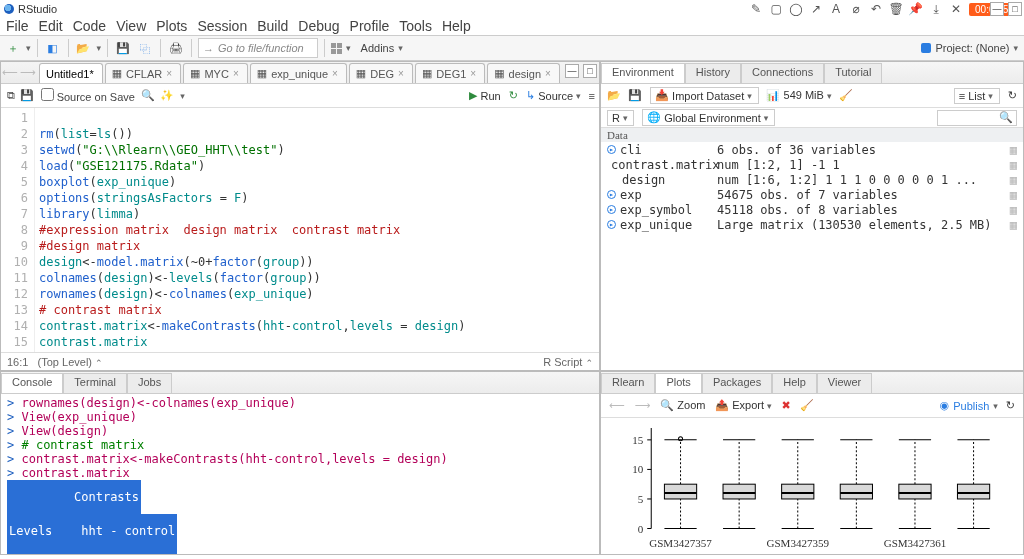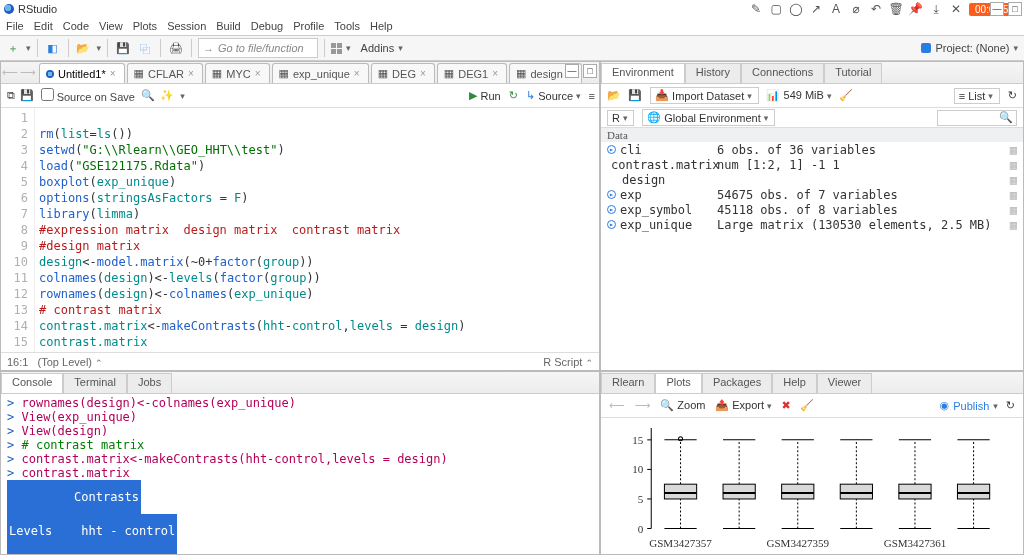--- a/index.html
+++ b/index.html
@@ -1,36 +1,36 @@
 <!DOCTYPE html>
 <html><head>
 <meta charset="utf-8">
 <style>
 * { box-sizing: border-box; margin: 0; padding: 0; }
 html, body { width: 1024px; height: 559px; font-family: "Segoe UI","Lucida Grande",Verdana,sans-serif; font-size: 11px; color: #333; overflow: hidden; background:#fff; }
 #titlebar { height: 17px; display: flex; align-items: center; padding: 0 4px; }
 #titlebar .rlogo { width:10px; height:10px; background: radial-gradient(circle at 40% 40%,#6cb4ee 40%,#1d5fbf 41%); border-radius:50%; margin-right:4px;}
-#menubar { height: 18px; display: flex; gap: 10px; padding: 0 6px; font-size: 11px; color:#444; align-items:center;}
+#menubar { height: 18px; display: flex; gap: 10px; padding: 0 6px; font-size: 14px; color:#444; align-items:center;}
 #menubar span { cursor: default; }
 #topctrls { position:absolute; right:4px; top:2px; display:flex; gap:6px; align-items:center; }
 #topctrls .ic { width:14px; height:14px; display:inline-flex; align-items:center; justify-content:center; color:#555; font-size:12px; }
 .timer { background:#ff5c1a; color:#fff; padding:1px 6px; font-size:10px; border-radius:2px;}
 #toolbar { height: 26px; border-top:1px solid #ccc; border-bottom:1px solid #ccc; display:flex; align-items:center; padding:0 4px; gap:4px; background:#f6f6f6; position:relative;}
 .tbtn { width:18px; height:18px; display:inline-flex; align-items:center; justify-content:center; border-radius:2px; }
 .sep { width:1px; height:18px; background:#ccc; margin:0 2px;}
 .goto { border:1px solid #ccc; background:#fff; height:20px; width:120px; display:flex; align-items:center; padding:0 4px; gap:4px; color:#888; font-style:italic;}
 .grid4 { display:inline-grid; grid-template:repeat(2,5px)/repeat(2,5px); gap:1px;}
 .grid4 i { background:#999;}
 .addins { margin-left:6px; color:#444; display:flex; align-items:center; gap:4px;}
 .proj { position:absolute; right:6px; color:#444; display:flex; align-items:center; gap:4px;}
 #layout { display:grid; grid-template-columns: 600px 424px; grid-template-rows: 310px 184px; height: 494px; }
 .pane { border:1px solid #bbb; display:flex; flex-direction:column; background:#fff; min-width:0; min-height:0;}
 .tabstrip { height:22px; background:linear-gradient(#f4f4f4,#ececec); border-bottom:1px solid #ccc; display:flex; align-items:flex-end; overflow:hidden; position:relative;}
 .ftab { display:flex; align-items:center; gap:4px; height:20px; padding:0 8px 0 6px; border:1px solid #bbb; border-bottom:none; background:#f8f8f8; margin-left:2px; border-radius:3px 3px 0 0; font-size:11px; color:#555;}
-.ftab.active { background:#fff; color:#000;}
+.ftab.active { background:#fff; color:#000;flex-direction:column;}
 .ftab .x { color:#999; font-size:10px;}
 .rfile { width:8px;height:8px;border-radius:50%;background:radial-gradient(circle,#6cb4ee 40%,#1d5fbf 41%);}
 .tabtools { position:absolute; right:2px; top:2px; display:flex; gap:4px;}
 .minibox { width:14px;height:14px;border:1px solid #aaa; background:#fff; font-size:9px; display:flex; align-items:center;justify-content:center;}
 .edbar { height:24px; border-bottom:1px solid #ddd; display:flex; align-items:center; gap:6px; padding:0 6px; font-size:11px; color:#444; position:relative;}
 .edbar .right { position:absolute; right:4px; display:flex; gap:8px; align-items:center;}
 .runbtn { color:#333; display:flex; gap:3px; align-items:center;}
 .editor { flex:1; display:flex; font-family:"Lucida Console","Consolas",monospace; font-size:12px; overflow:hidden; position:relative;}
 .gutter { width:34px; background:#fff; color:#b0b0b0; text-align:right; padding:2px 6px 2px 2px; line-height:16px; border-right:1px solid #eee;}
 .code { padding:2px 4px; line-height:16px; white-space:pre; }
@@ -252,20 +252,21 @@
           <span class="v">6 obs. of 36 variables</span>
           <span class="rowend">▦</span>
         </div>
         <div class="drow" style="position:relative">
           <span class="k"><span style="width:11px;display:inline-block"></span> contrast.matrix</span>
           <span class="v">num [1:2, 1] -1 1</span>
           <span class="rowend">▦</span>
         </div>
         <div class="drow" style="position:relative">
           <span class="k"><span style="width:11px;display:inline-block"></span> design</span>
+          <span class="v">num [1:6, 1:2] 1 1 1 0 0 0 0 0 1 ...</span>
           <span class="rowend">▦</span>
         </div>
         <div class="drow" style="position:relative">
           <span class="k"><span class="bluedot">▸</span> exp</span>
           <span class="v">54675 obs. of 7 variables</span>
           <span class="rowend">▦</span>
         </div>
         <div class="drow" style="position:relative">
           <span class="k"><span class="bluedot">▸</span> exp_symbol</span>
           <span class="v">45118 obs. of 8 variables</span>

